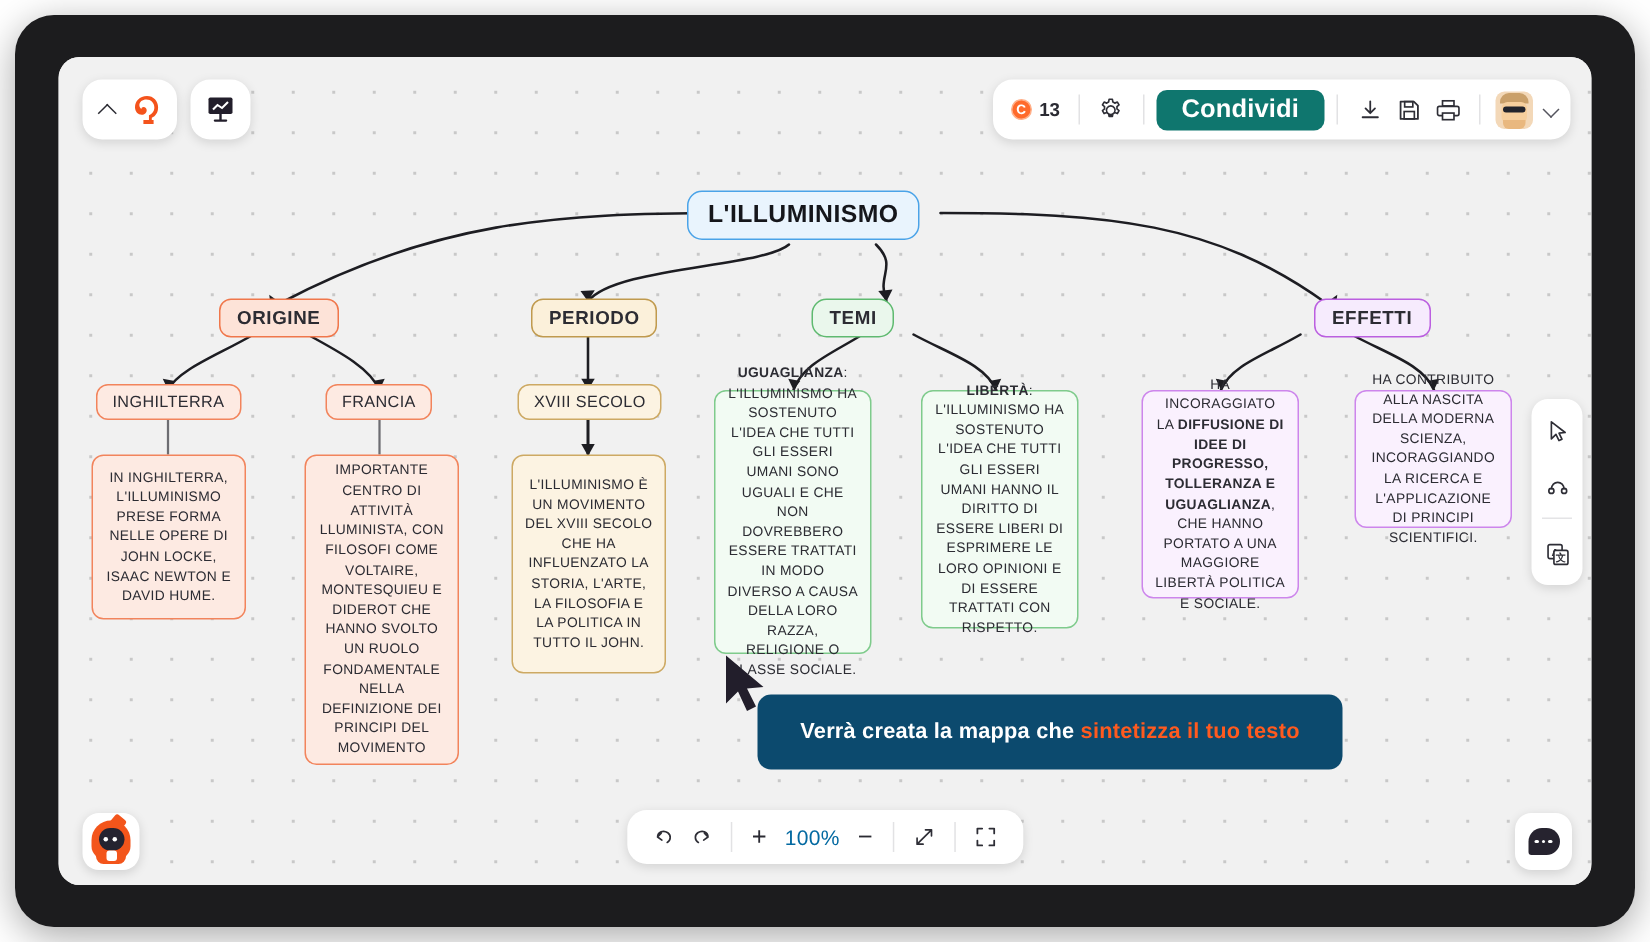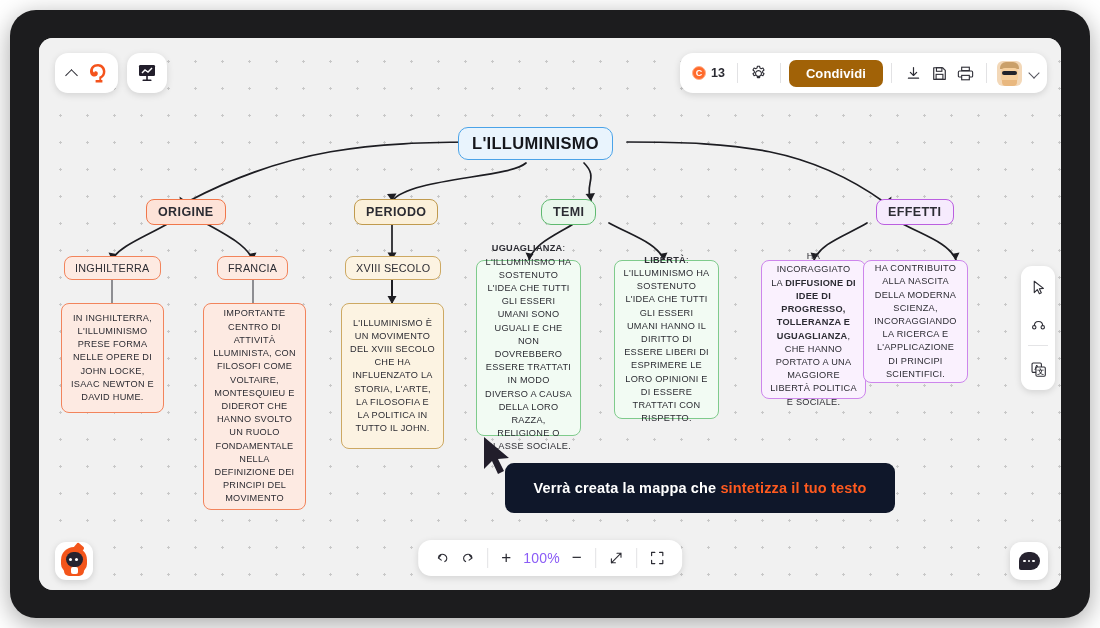--- a/index.html
+++ b/index.html
@@ -61,23 +61,23 @@
   #credits { display:flex; align-items:center; gap:5px; padding:0 4px; }
   #credits .coin {
     width:14px; height:14px; border-radius:50%;
     background:#ff6a2b; color:#fff; font-size:9px; font-weight:bold;
     display:flex; align-items:center; justify-content:center;
     border:1.5px solid #ffb08a;
   }
   #credits .num { font-size:12.5px; color:#2a2a32; font-weight:600; }
   .icon-btn { width:26px; height:26px; display:flex; align-items:center; justify-content:center; cursor:pointer; }
   #share-btn {
-    background:#a16207; color:#fff; border:none;
+    background:#0f766e; color:#fff; border:none;
     height:27px; padding:0 17px; border-radius:7px;
-    font-family:"Liberation Sans", sans-serif; font-size:13px; font-weight:600;
+    font-family:"Liberation Sans", sans-serif; font-size:17px; font-weight:600;
     cursor:pointer; letter-spacing:.1px;
   }
   #avatar {
     width:25px; height:25px; border-radius:6px; overflow:hidden;
     background:#f3d8b8; position:relative; margin-left:2px;
   }
   #avatar .hair { position:absolute; left:3px; top:1px; width:19px; height:7px; background:#caa06a; border-radius:6px 6px 0 0;}
   #avatar .face { position:absolute; left:4px; top:7px; width:17px; height:14px; background:#f6cf9d; border-radius:4px;}
   #avatar .glass { position:absolute; left:5px; top:10px; width:15px; height:4px; background:#22242c; border-radius:2px;}
   #avatar .beard { position:absolute; left:5px; bottom:0; width:15px; height:6px; background:#e9b87f; border-radius:0 0 4px 4px;}
@@ -96,21 +96,21 @@
     padding:8px 0; display:flex; flex-direction:column; align-items:center; gap:9px;
   }
   #right-rail .divider { width:20px; height:1px; background:#e4e4e6; margin:1px 0; }
 
   
   #zoombar {
     left:50%; transform:translateX(-50%); bottom:14px;
     height:36px; padding:0 13px; gap:0;
   }
   #zoombar .z-ic { width:24px; height:24px; display:flex;align-items:center;justify-content:center;cursor:pointer;color:#2a2a32;}
-  #zoom-level { font-size:14px; color:#8b5cf6; font-weight:500; padding:0 7px; letter-spacing:.2px;}
+  #zoom-level { font-size:14px; color:#0369a1; font-weight:500; padding:0 7px; letter-spacing:.2px;}
   .plusminus { font-size:17px; color:#2a2a32; width:20px; text-align:center; cursor:pointer; }
 
   
   #mascot {
     left:16px; bottom:10px; width:38px; height:38px;
     border-radius:11px; background:#fff;
     box-shadow:0 2px 7px rgba(0,0,0,.14);
     display:flex; align-items:center; justify-content:center;
   }
   #mascot .bot { width:26px; height:28px; position:relative; }
@@ -169,21 +169,21 @@
   .t-purple  { background:#f6ebfd; border-color:#bb5fe0; }
   .t-purpleL { background:#faf1fe; border-color:#cd86ec; }
 
   
   #ptr { position:absolute; z-index:60; left:443px; top:398px; }
 
   
   #hint {
     position:absolute; z-index:55;
     left:466px; top:425px; width:390px; height:50px;
-    background:#0f172a; border-radius:9px;
+    background:#0c4a6e; border-radius:9px;
     display:flex; align-items:center; justify-content:center;
     font-size:14.5px; font-weight:bold; letter-spacing:.15px;
     color:#ffffff; padding:0 18px; text-align:center;
   }
   #hint .accent { color:#ff5a1f; }
 </style>
 </head>
 <body>
 
 <div id="device">
@@ -272,21 +272,21 @@
       </div>
 
       <div class="node leaf t-greenL" style="left:575px; top:222px; width:105px; height:159px;">
         <span><b>LIBERTÀ</b><span>: L'ILLUMINISMO HA SOSTENUTO L'IDEA CHE TUTTI GLI ESSERI UMANI HANNO IL DIRITTO DI ESSERE LIBERI DI ESPRIMERE LE LORO OPINIONI E DI ESSERE TRATTATI CON RISPETTO.</span></span>
       </div>
 
       <div class="node leaf t-purpleL" style="left:722px; top:222px; width:105px; height:139px;">
         <span><span>HA INCORAGGIATO LA </span><b>DIFFUSIONE DI IDEE DI PROGRESSO, TOLLERANZA E UGUAGLIANZA</b><span>, CHE HANNO PORTATO A UNA MAGGIORE LIBERTÀ POLITICA E SOCIALE.</span></span>
       </div>
 
-      <div class="node leaf t-purpleL" style="left:824px; top:222px; width:105px; height:123px;">HA CONTRIBUITO ALLA NASCITA DELLA MODERNA SCIENZA, INCORAGGIANDO LA RICERCA E L'APPLICAZIONE DI PRINCIPI SCIENTIFICI.</div>
+      <div class="node leaf t-purpleL" style="left:864px; top:222px; width:105px; height:92px;">HA CONTRIBUITO ALLA NASCITA DELLA MODERNA SCIENZA, INCORAGGIANDO LA RICERCA E L'APPLICAZIONE DI PRINCIPI SCIENTIFICI.</div>
     </div>
 
     <svg id="ptr" width="34" height="40" viewBox="0 0 34 40">
       <path d="M2,1 L2,33 L10,25 L16,38 L22,35 L16,23 L27,22 Z" fill="#221e2b"></path>
     </svg>
 
     <div id="hint">
       <span><span>Verrà creata la mappa che </span><span class="accent">sintetizza il tuo testo</span></span>
     </div>
 

